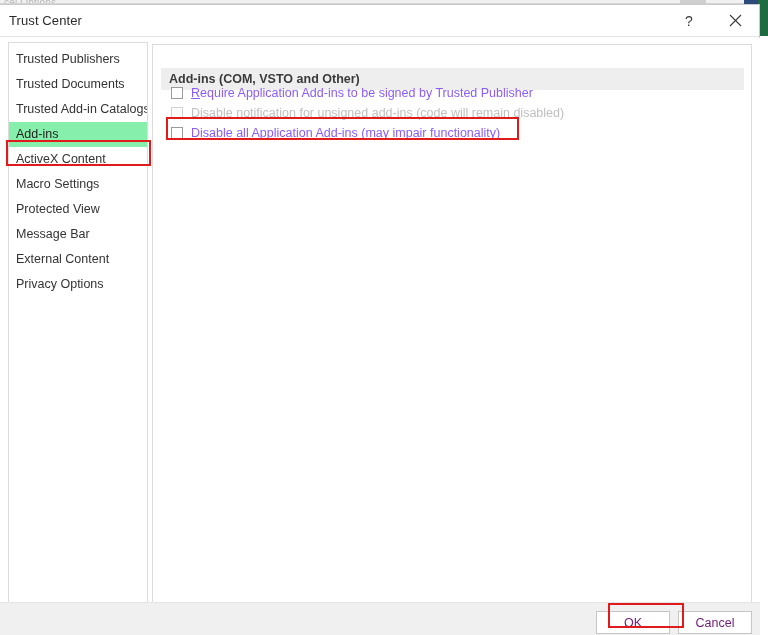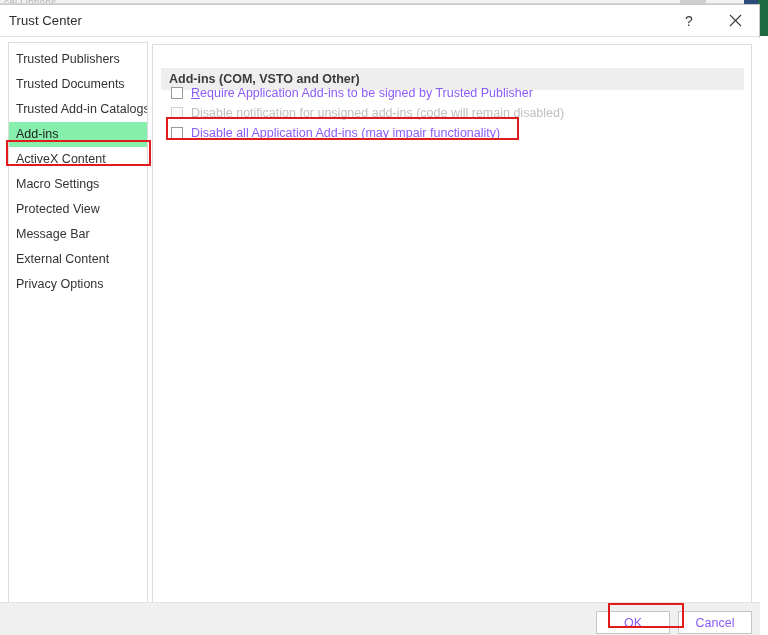--- a/index.html
+++ b/index.html
@@ -198,21 +198,21 @@
     background: #f0f0f0;
     border-top: 1px solid #e4e4e4;
   }
   .btn {
     position: absolute;
     top: 8px;
     width: 74px; height: 23px;
     background: #ffffff;
     border: 1px solid #c6c6c6;
     font-size: 12.5px;
-    color: #8b5cf6;
+    color: #701a75;
     display: flex;
     align-items: center;
     justify-content: center;
     cursor: default;
     font-family: "Liberation Sans", sans-serif;
   }
   .btn-ok     { right: 90px; }
   .btn-cancel { right: 8px; }
 
   

